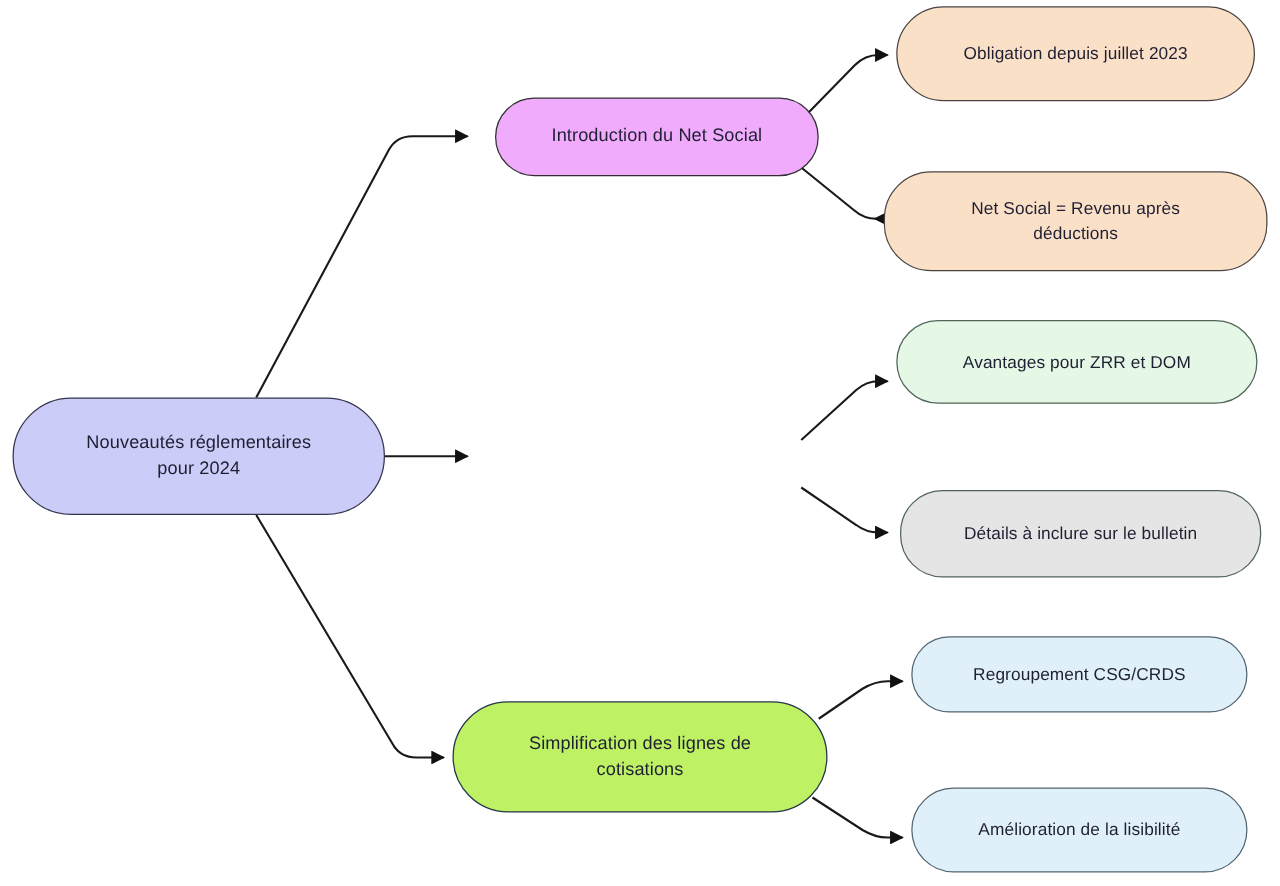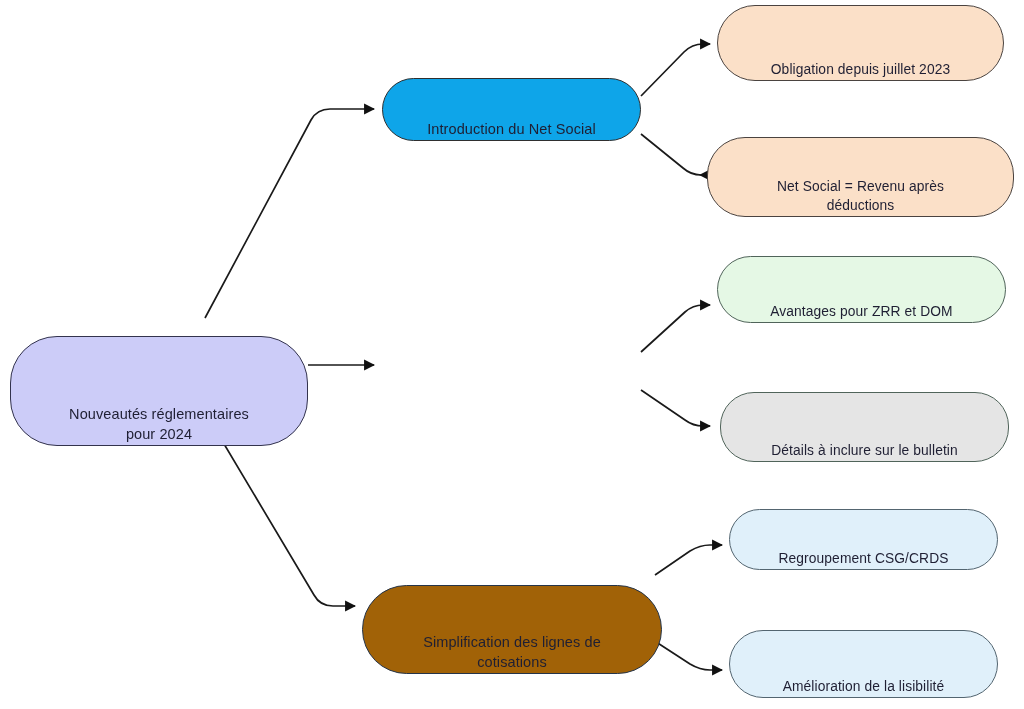--- a/index.html
+++ b/index.html
@@ -23,65 +23,64 @@
     left: 0;
     top: 0;
     width: 1024px;
     height: 709px;
     pointer-events: none;
   }
   .node {
     position: absolute;
     box-sizing: border-box;
     display: flex;
-    align-items: flex-end;
+    align-items: center;
     justify-content: center;
     text-align: center;
     border-style: solid;
     border-width: 1.6px;
     line-height: 1.42;
     color: #1f1f33;
     letter-spacing: 0.1px;
     -webkit-font-smoothing: antialiased;
   }
   .node .label {
     display: block;
     padding: 0 14px;
     white-space: pre-line;
   }
 
   
   .n-root {
-    left: 10px;  top: 336px;  width: 298px;  height: 110px;
+    left: 10px;  top: 318px;  width: 298px;  height: 94px;
     border-radius: 47px;
     background: #ccccf8;
     border-color: #33334d;
     font-size: 14.5px;
   }
 
   
   .n-branch { font-size: 14.5px; }
   .n-branch-orange {
-    left: 382px; top: 78px; width: 259px; height: 63px;
+    left: 396px; top: 78px; width: 259px; height: 63px;
     border-radius: 32px;
-    background: #0ea5e9;
+    background: #f0abfc;
     border-color: #2f2f2f;
   }
   .n-branch-green {
     left: 382px; top: 334px; width: 259px; height: 63px;
     border-radius: 32px;
     background: #c6f5c6;
     border-color: #2f5130;
   }
   .n-branch-blue {
     left: 362px; top: 561px; width: 300px; height: 89px;
     border-radius: 45px;
-    background: #a16207;
+    background: #bef264;
     border-color: #24344a;
-    margin-top: 24px;
   }
 
   
   .n-leaf { font-size: 13.8px; }
   .n-leaf-o1 {
     left: 717px; top: 5px; width: 287px; height: 76px;
     border-radius: 38px;
     background: #fbe0c8;
     border-color: #4a4340;
   }

